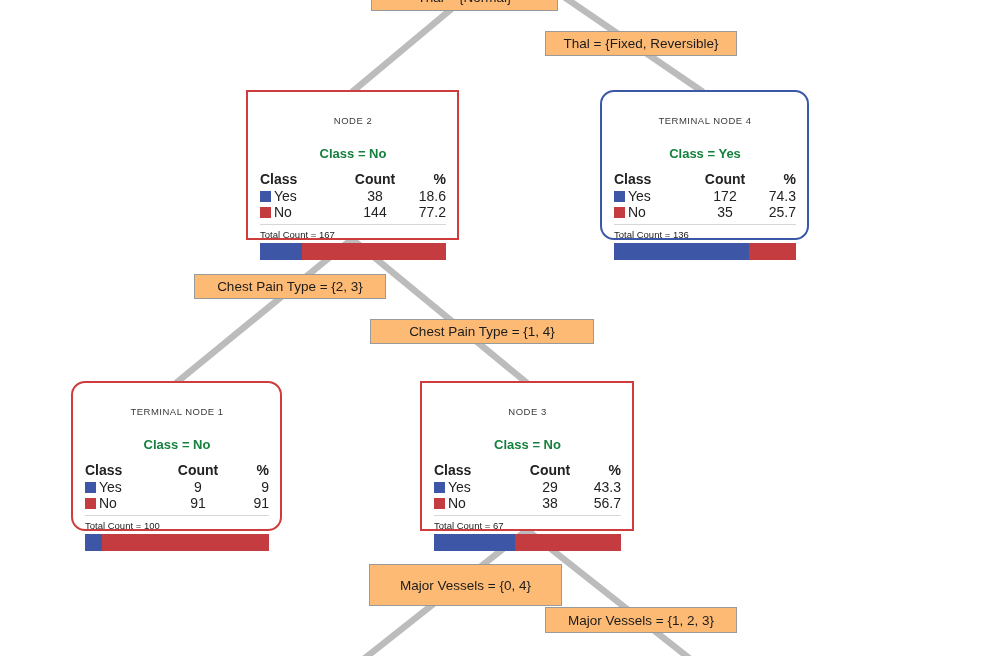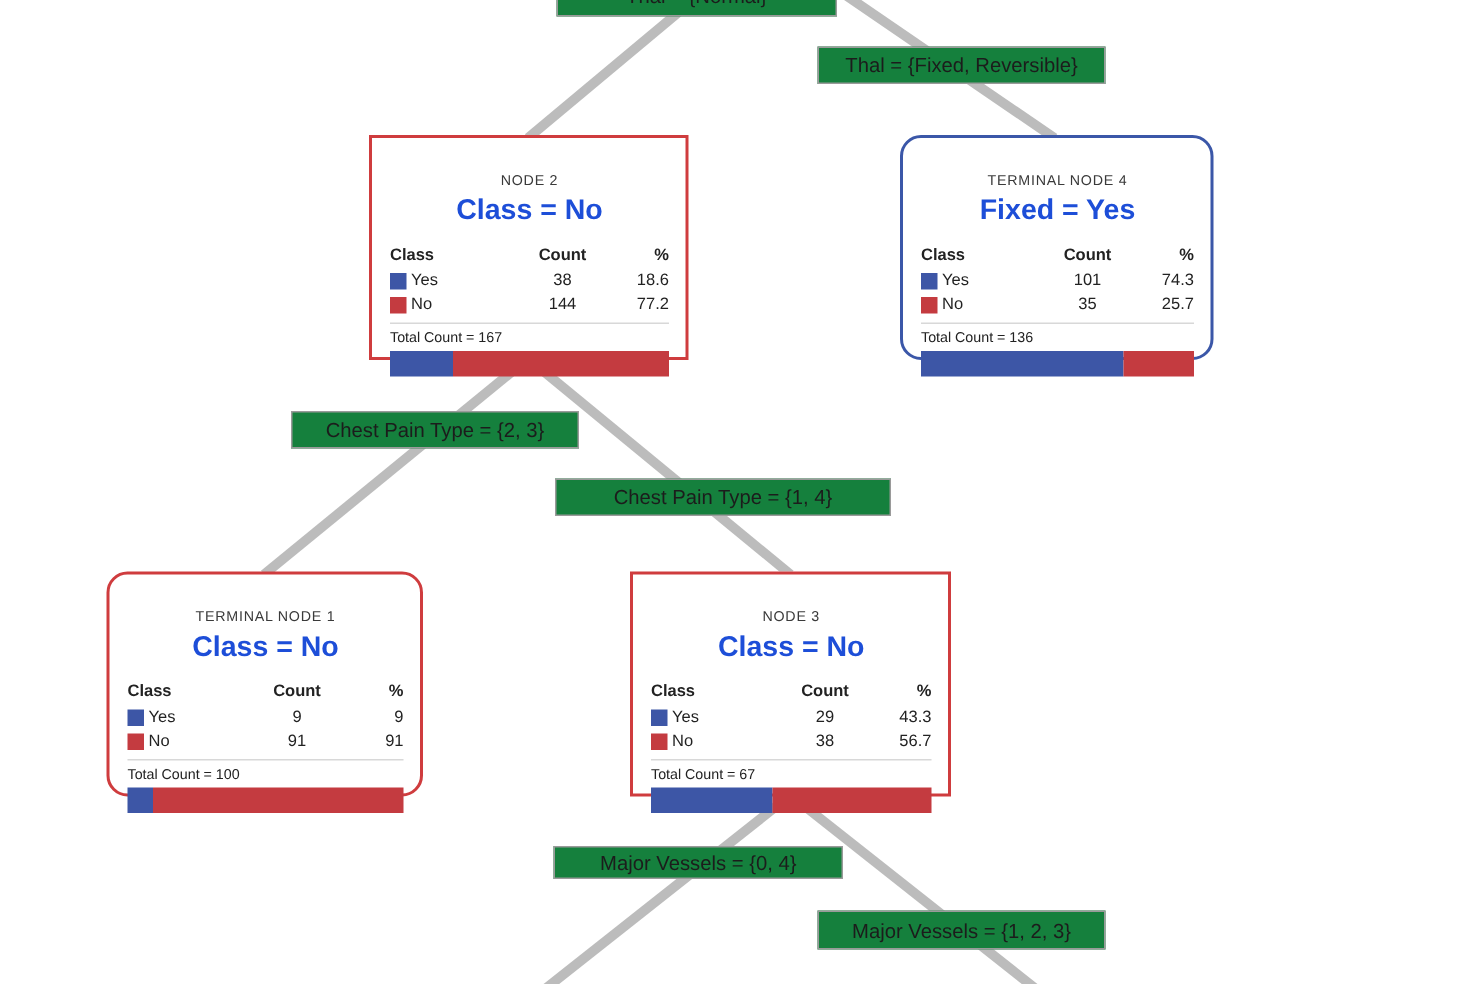--- a/index.html
+++ b/index.html
@@ -2,35 +2,35 @@
 <html><head>
 <meta charset="utf-8">
 <style>
   * { margin: 0; padding: 0; box-sizing: border-box; }
   html, body { width: 985px; height: 656px; background: #ffffff; overflow: hidden;
     font-family: "Liberation Sans", sans-serif; }
   .canvas { position: absolute; top: 0; left: 0; width: 985px; height: 656px; background: #ffffff; }
   .edges-svg { position: absolute; top: 0; left: 0; width: 985px; height: 656px; }
   .edges-svg line { stroke: #bcbcbc; stroke-width: 6.5; }
 
-  .edge-label { position: absolute; background: #15803d; border: 1px solid #9a9a9a;
+  .edge-label { position: absolute; background: #fdba74; border: 1px solid #9a9a9a;
     display: flex; align-items: center; justify-content: center;
     font-size: 13.5px; color: #1c1c1c; white-space: nowrap; }
 
   .node-card { position: absolute; width: 213px; height: 150px; background: #ffffff;
     border: 2px solid #cf3c3e; padding: 21px 11px 10px 12px; }
   .node-card.rounded { border-radius: 14px; }
   .node-card.blue { border-color: #3b57a8; }
 
   .node-title { text-align: center; font-size: 9.5px; letter-spacing: 0.5px;
     color: #3a3a3a; margin-top: 2px; }
-  .node-class { text-align: center; font-size: 19px; font-weight: bold;
-    color: #1d4ed8; margin-top: 4px; }
-
-  .stat-table { margin-top: 10px; font-size: 11px; color: #222222; }
+  .node-class { text-align: center; font-size: 13px; font-weight: bold;
+    color: #15803d; margin-top: 20px; }
+
+  .stat-table { margin-top: 10px; font-size: 14px; color: #222222; }
   .stat-row { display: flex; align-items: center; height: 16px; }
   .stat-row.header { font-weight: bold; height: 15px; margin-bottom: 2px; }
   .stat-label { flex: 1; display: flex; align-items: center; }
   .swatch { width: 11px; height: 11px; margin-right: 3px; display: inline-block; }
   .col-count { width: 46px; text-align: center; }
   .col-pct   { width: 48px; text-align: right; }
 
   .divider { border-top: 1px solid #d8d8d8; margin-top: 4px; }
   .total-label { font-size: 9.5px; color: #222222; margin-top: 4px; }
 
@@ -52,21 +52,21 @@
   </svg>
 
   <div class="edge-label" style="left:371px; top:-16px; width:187px; height:27px;">Thal = {Normal}</div>
 
   <div class="edge-label" style="left:545px; top:31px; width:192px; height:25px;">Thal = {Fixed, Reversible}</div>
 
   <div class="edge-label" style="left:194px; top:274px; width:192px; height:25px;">Chest Pain Type = {2, 3}</div>
 
   <div class="edge-label" style="left:370px; top:319px; width:224px; height:25px;">Chest Pain Type = {1, 4}</div>
 
-  <div class="edge-label" style="left:369px; top:564px; width:193px; height:22px;">Major Vessels = {0, 4}</div>
+  <div class="edge-label" style="left:369px; top:564px; width:193px; height:42px;">Major Vessels = {0, 4}</div>
 
   <div class="edge-label" style="left:545px; top:607px; width:192px; height:26px;">Major Vessels = {1, 2, 3}</div>
 
   <div class="node-card" style="left:246px; top:90px;">
     <div class="node-title">NODE 2</div>
     <div class="node-class">Class = No</div>
     <div class="stat-table">
       <div class="stat-row header">
         <span class="stat-label">Class</span>
         <span class="col-count">Count</span>
@@ -92,33 +92,33 @@
     <div class="divider"></div>
     <div class="total-label">Total Count = 167</div>
     <div class="dist-bar">
       <span class="seg" style="background: rgb(61, 86, 166); width: 22.8%;"></span>
       <span class="seg" style="background: rgb(196, 59, 64); width: 77.2%;"></span>
     </div>
   </div>
 
   <div class="node-card rounded blue" style="left:600px; top:90px; width:209px;">
     <div class="node-title">TERMINAL NODE 4</div>
-    <div class="node-class">Fixed = Yes</div>
-    <div class="stat-table">
-      <div class="stat-row header">
-        <span class="stat-label">Class</span>
-        <span class="col-count">Count</span>
-        <span class="col-pct">%</span>
-      </div>
-      <div class="stat-row">
-        <span class="stat-label">
-          <span class="swatch" style="background: rgb(61, 86, 166);"></span>
-          <span>Yes</span>
-        </span>
-        <span class="col-count">101</span>
+    <div class="node-class">Class = Yes</div>
+    <div class="stat-table">
+      <div class="stat-row header">
+        <span class="stat-label">Class</span>
+        <span class="col-count">Count</span>
+        <span class="col-pct">%</span>
+      </div>
+      <div class="stat-row">
+        <span class="stat-label">
+          <span class="swatch" style="background: rgb(61, 86, 166);"></span>
+          <span>Yes</span>
+        </span>
+        <span class="col-count">172</span>
         <span class="col-pct">74.3</span>
       </div>
       <div class="stat-row">
         <span class="stat-label">
           <span class="swatch" style="background: rgb(196, 59, 64);"></span>
           <span>No</span>
         </span>
         <span class="col-count">35</span>
         <span class="col-pct">25.7</span>
       </div>

